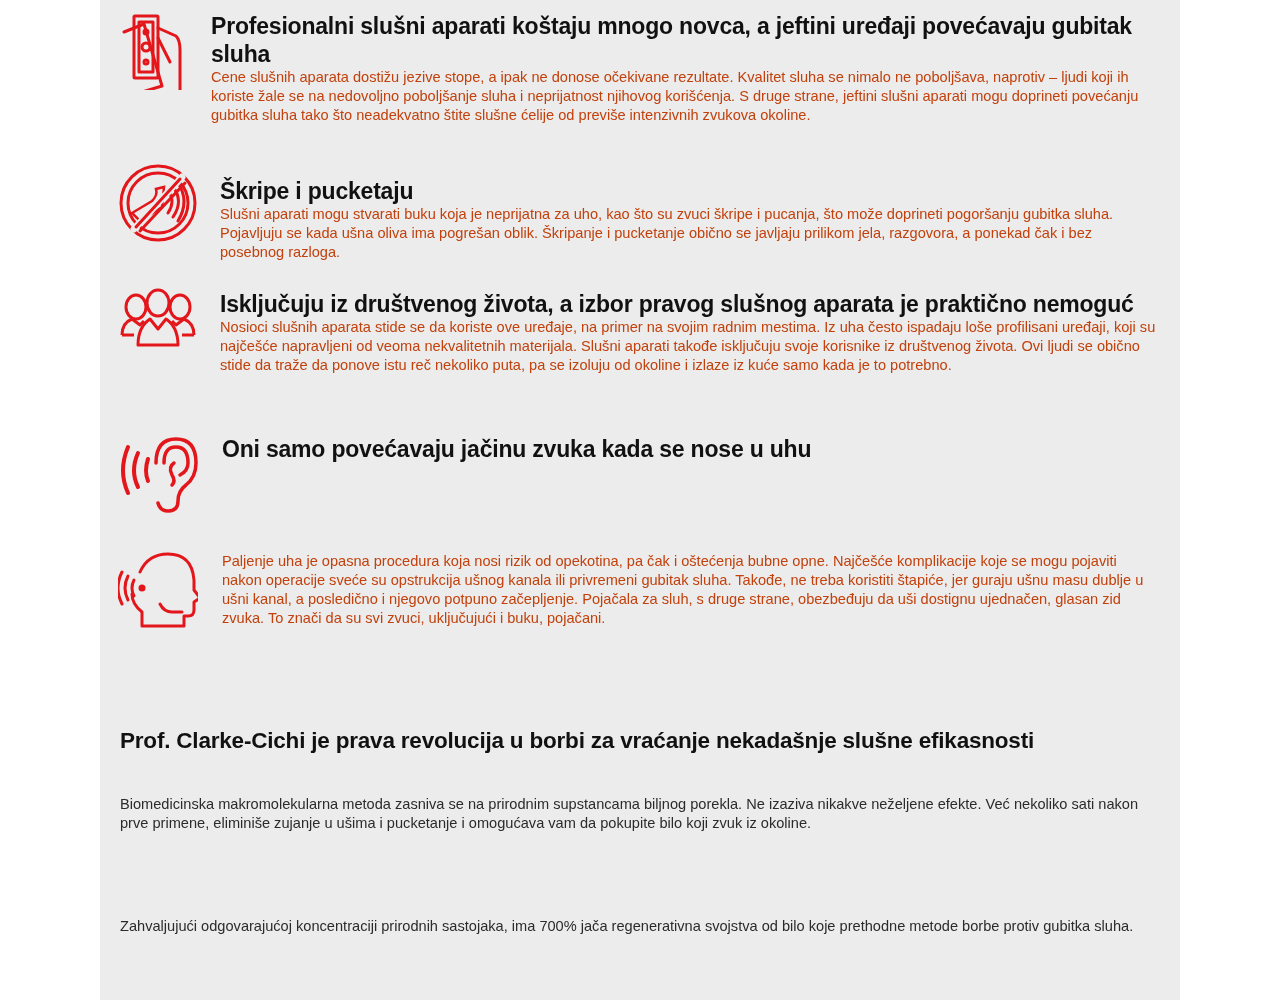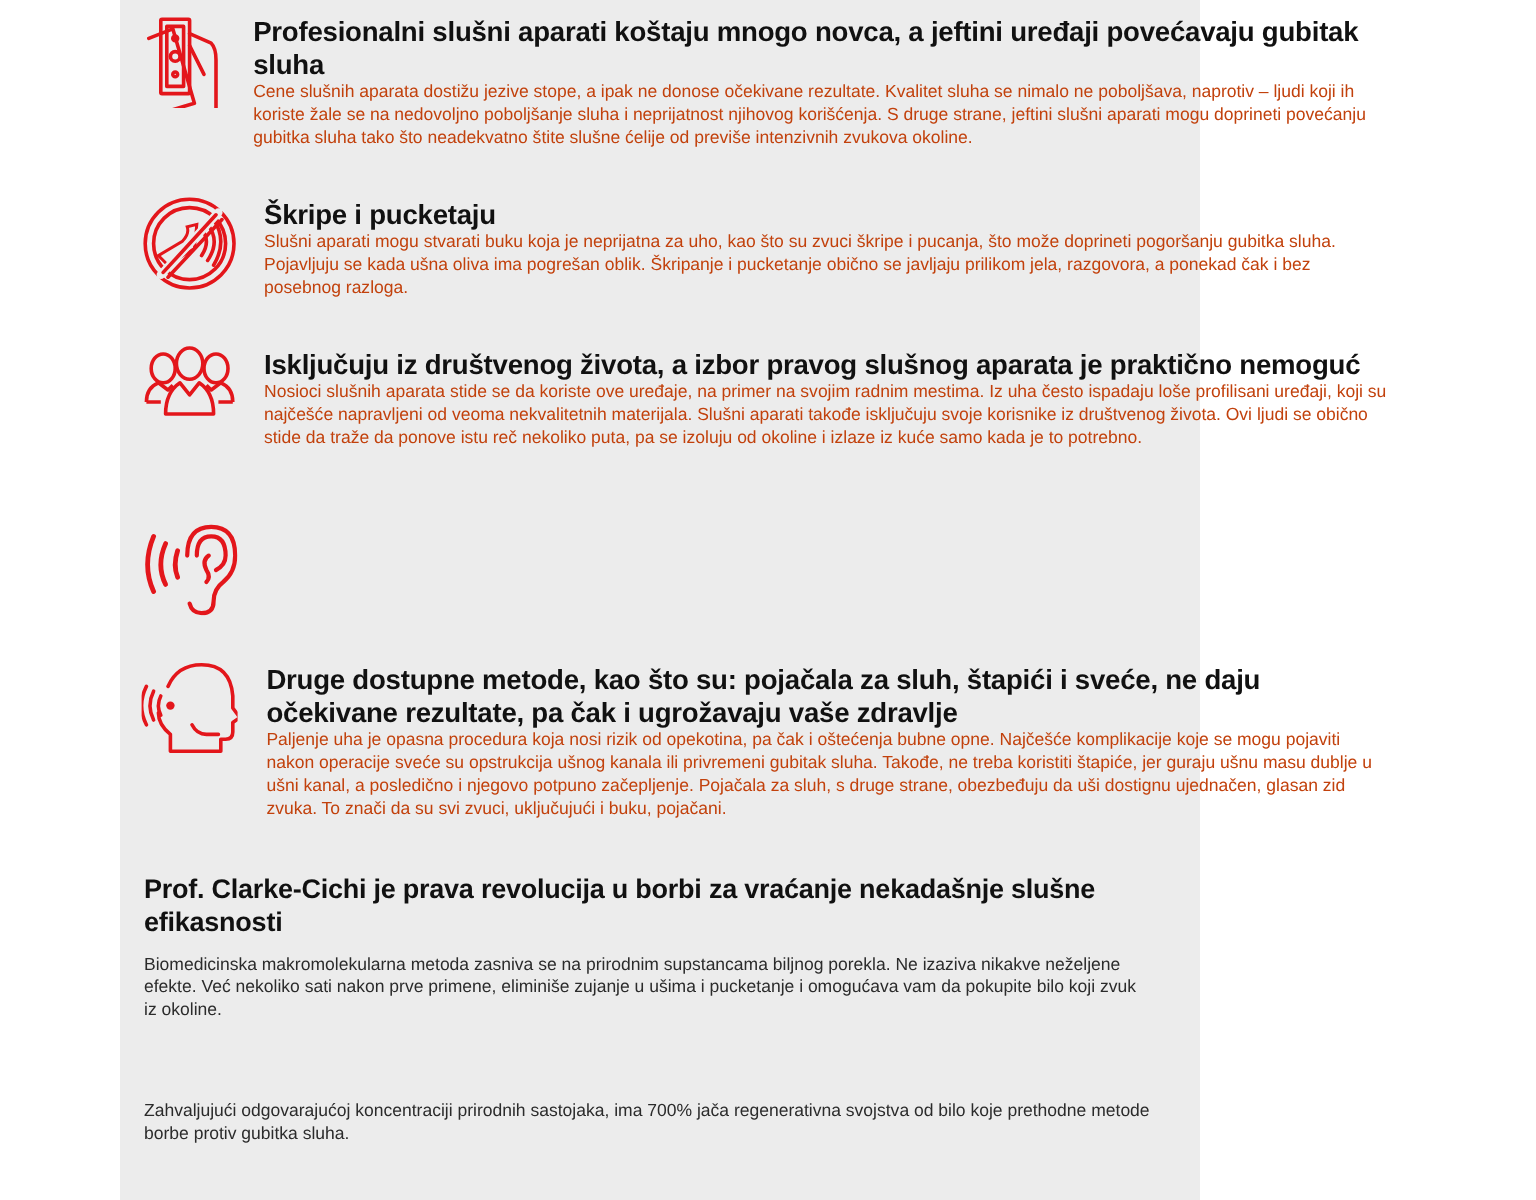--- a/index.html
+++ b/index.html
@@ -12,21 +12,21 @@
       height: 1000px;
       overflow: hidden;
       position: relative;
       font-family: "Liberation Sans", "DejaVu Sans", sans-serif;
       color: #222222;
     }
     .page {
       position: absolute;
       left: 100px;
       top: 0;
-      width: 900px;
+      width: 1080px;
       height: 1000px;
       background: #ececec;
     }
     .feature {
       position: absolute;
       left: 0;
       width: 1080px;
     }
     .feature .icon {
       position: absolute;
@@ -109,21 +109,21 @@
         <circle cx="40" cy="40" r="30"></circle>
         <path d="M14 50 L34 38 Q40 32 38 26 L46 24 L44 44 L22 58 Z" stroke-width="2.5"></path>
         <path d="M50 28 Q58 38 50 50"></path>
         <path d="M55 24 Q66 38 55 54"></path>
         <path d="M60 20 Q72 38 60 58"></path>
         <line x1="64" y1="14" x2="16" y2="66" stroke-width="7" stroke="#ececec"></line>
         <line x1="62" y1="16" x2="18" y2="64" stroke-width="3"></line>
         <line x1="67" y1="20" x2="22" y2="68" stroke-width="3"></line>
       </svg>
     </div>
-    <div class="text" style="left:120px; top:0px;">
+    <div class="text" style="left:120px; top:12px;">
       <h3>Škripe i pucketaju</h3>
       <p>Slušni aparati mogu stvarati buku koja je neprijatna za uho, kao što su zvuci škripe i pucanja, što može doprineti pogoršanju gubitka sluha. Pojavljuju se kada ušna oliva ima pogrešan oblik. Škripanje i pucketanje obično se javljaju prilikom jela, razgovora, a ponekad čak i bez posebnog razloga.</p>
     </div>
   </div>
 
   <div class="feature" style="top:290px;">
     <div class="icon" style="top:-5px;">
       <svg viewBox="0 0 80 80" fill="none" stroke="#e3161b" stroke-width="3" stroke-linejoin="round">
         <ellipse cx="18" cy="22" rx="10" ry="12"></ellipse>
         <ellipse cx="62" cy="22" rx="10" ry="12"></ellipse>
@@ -146,36 +146,36 @@
       <svg viewBox="0 0 80 80" fill="none" stroke="#e3161b" stroke-width="4" stroke-linecap="round">
         <path d="M10 14 Q0 38 10 60"></path>
         <path d="M20 20 Q12 38 20 54"></path>
         <path d="M30 26 Q26 38 30 48"></path>
         <path d="M38 30 Q38 6 58 6 Q78 6 78 30 Q78 44 68 52 Q60 58 60 68 Q60 78 50 78 Q42 78 40 70" stroke-width="3.5"></path>
         <path d="M46 30 Q46 14 58 14 Q70 14 70 30 Q70 38 62 42" stroke-width="3.5"></path>
         <path d="M56 30 Q50 34 54 42 Q58 48 54 52" stroke-width="3.5"></path>
       </svg>
     </div>
     <div class="text" style="left:122px; top:0px;">
+      <h3>Oni samo povećavaju jačinu zvuka kada se nose u uhu</h3>
     </div>
   </div>
 
   <div class="feature" style="top:552px;">
     <div class="icon" style="top:-2px;">
       <svg viewBox="0 0 80 80" fill="none" stroke="#e3161b" stroke-width="3" stroke-linecap="round" stroke-linejoin="round">
         <path d="M22 22 Q30 4 50 4 Q74 4 76 30 L76 40 L82 48 L76 52 L76 60 Q76 66 70 66 L66 66 L66 76 L24 76 L24 62 Q14 54 14 44"></path>
         <path d="M42 54 Q46 62 54 62 L64 62"></path>
         <circle cx="24" cy="38" r="3.5" fill="#e3161b" stroke="none"></circle>
         <path d="M16 30 Q12 38 16 46"></path>
         <path d="M10 26 Q4 38 10 50"></path>
         <path d="M4 22 Q-4 38 4 54"></path>
       </svg>
     </div>
     <div class="text" style="left:122px; top:0px;">
-      <h3>Druge dostupne metode, kao što su: pojačala za sluh, štapići i sveće, ne daju očekivane rezultate, pa čak i ugrožavaju vaše zdravlje</h3>
       <p>Paljenje uha je opasna procedura koja nosi rizik od opekotina, pa čak i oštećenja bubne opne. Najčešće komplikacije koje se mogu pojaviti nakon operacije sveće su opstrukcija ušnog kanala ili privremeni gubitak sluha. Takođe, ne treba koristiti štapiće, jer guraju ušnu masu dublje u ušni kanal, a posledično i njegovo potpuno začepljenje. Pojačala za sluh, s druge strane, obezbeđuju da uši dostignu ujednačen, glasan zid zvuka. To znači da su svi zvuci, uključujući i buku, pojačani.</p>
     </div>
   </div>
 
   <h2 class="section-heading" style="top:727px;">Prof. Clarke-Cichi je prava revolucija u borbi za vraćanje nekadašnje slušne efikasnosti</h2>
 
   <p class="para" style="top:795px;">Biomedicinska makromolekularna metoda zasniva se na prirodnim supstancama biljnog porekla. Ne izaziva nikakve neželjene efekte. Već nekoliko sati nakon prve primene, eliminiše zujanje u ušima i pucketanje i omogućava vam da pokupite bilo koji zvuk iz okoline.</p>
 
   <p class="para" style="top:873px;margin-top:44px;">Zahvaljujući odgovarajućoj koncentraciji prirodnih sastojaka, ima 700% jača regenerativna svojstva od bilo koje prethodne metode borbe protiv gubitka sluha.</p>
 

